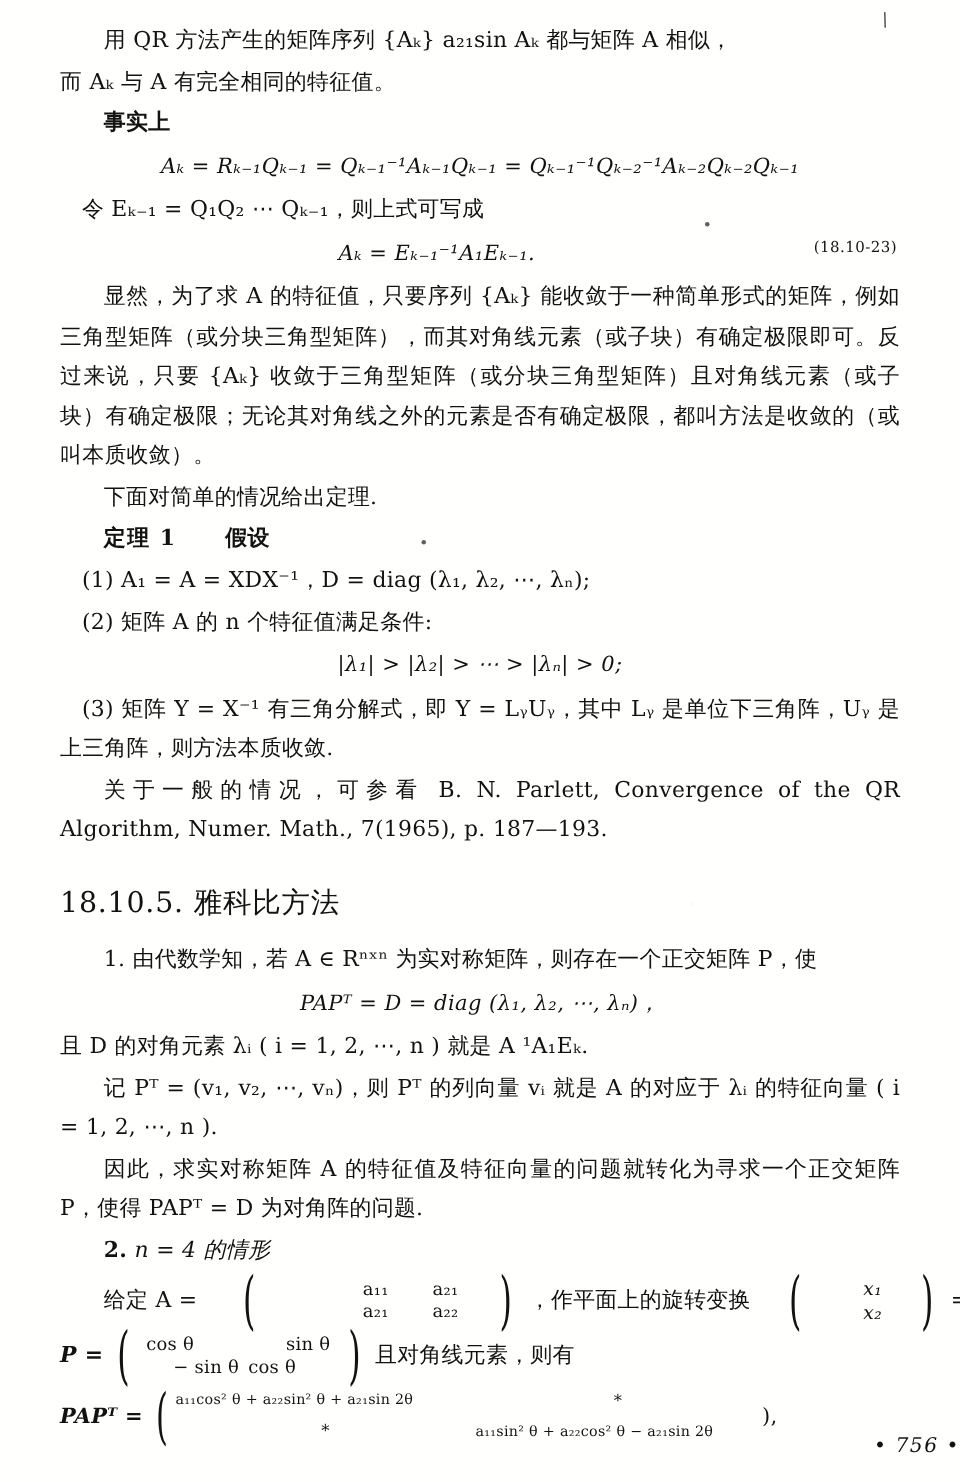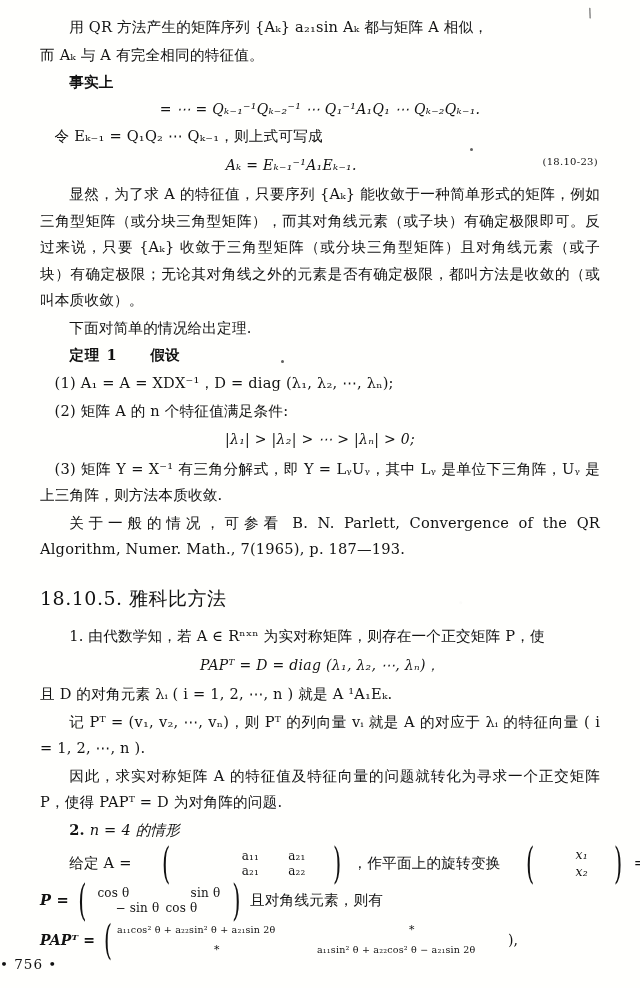--- a/index.html
+++ b/index.html
@@ -76,23 +76,24 @@
     vertical-align: middle;
     text-align: center;
     line-height: 1.3;
     font-size: 0.85em;
     font-style: italic;
   }
   .pagenum {
     position: absolute;
     left: 0; right: 0;
     bottom: 16px;
-    text-align: left;
+    text-align: right;
     font-size: 13.5px;
     letter-spacing: 1px;
+    font-style: italic;
   }
   .tick {
     position: absolute;
     right: 48px;
     top: 6px;
     font-size: 12px;
     color: #444;
     transform: rotate(16deg);
   }
   .dotmark {
@@ -124,21 +125,21 @@
   <div class="dotmark" style="left:470px; top:148px;"></div>
   <div class="dotmark" style="left:281px; top:360px;"></div>
 
   <div class="body-text">
 
     <p class="indent2">用 QR 方法产生的矩阵序列 {Aₖ} a₂₁sin Aₖ 都与矩阵 A 相似，</p>
     <p>而 Aₖ 与 A 有完全相同的特征值。</p>
 
     <p class="indent2 bold">事实上</p>
 
-    <div class="mathline math tight">= ⋯ = Qₖ₋₁⁻¹Qₖ₋₂⁻¹ ⋯ Q₁⁻¹A₁Q₁ ⋯ Qₖ₋₂Qₖ₋₁.</div>
+    <div class="mathline math">Aₖ = Rₖ₋₁Qₖ₋₁ = Qₖ₋₁⁻¹Aₖ₋₁Qₖ₋₁ = Qₖ₋₁⁻¹Qₖ₋₂⁻¹Aₖ₋₂Qₖ₋₂Qₖ₋₁</div>
 
     <p class="indent1">令 Eₖ₋₁ = Q₁Q₂ ⋯ Qₖ₋₁，则上式可写成</p>
 
     <div class="mathline">
       <span class="eqnum">(18.10-23)</span>
       <span class="math">Aₖ = Eₖ₋₁⁻¹A₁Eₖ₋₁.</span>
     </div>
 
     <p class="indent2">显然，为了求 A 的特征值，只要序列 {Aₖ} 能收敛于一种简单形式的矩阵，例如三角型矩阵（或分块三角型矩阵），而其对角线元素（或子块）有确定极限即可。反过来说，只要 {Aₖ} 收敛于三角型矩阵（或分块三角型矩阵）且对角线元素（或子块）有确定极限；无论其对角线之外的元素是否有确定极限，都叫方法是收敛的（或叫本质收敛）。</p>
 

